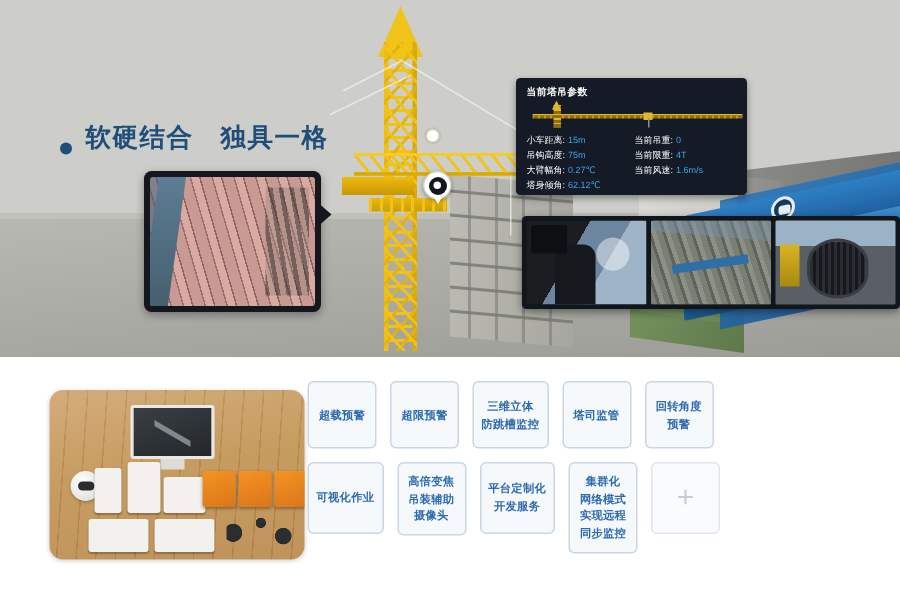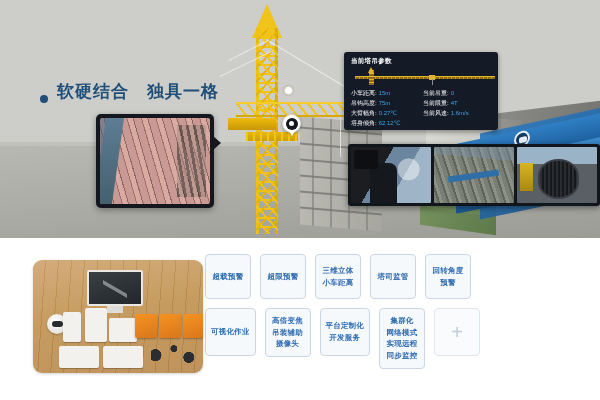--- a/index.html
+++ b/index.html
@@ -508,21 +508,21 @@
           </div>
       </div>
       <div class="tag tag-r1">
         <div>
             <span>超限预警</span>
           </div>
       </div>
       <div class="tag tag-r1">
         <div>
           <span>三维立体</span>
-          <span>小车距离</span>
+          <span>防跳槽监控</span>
         </div>
       </div>
       <div class="tag tag-r1">
         <div>
             <span>塔司监管</span>
           </div>
       </div>
       <div class="tag tag-r1">
         <div>
           <span>回转角度</span>

